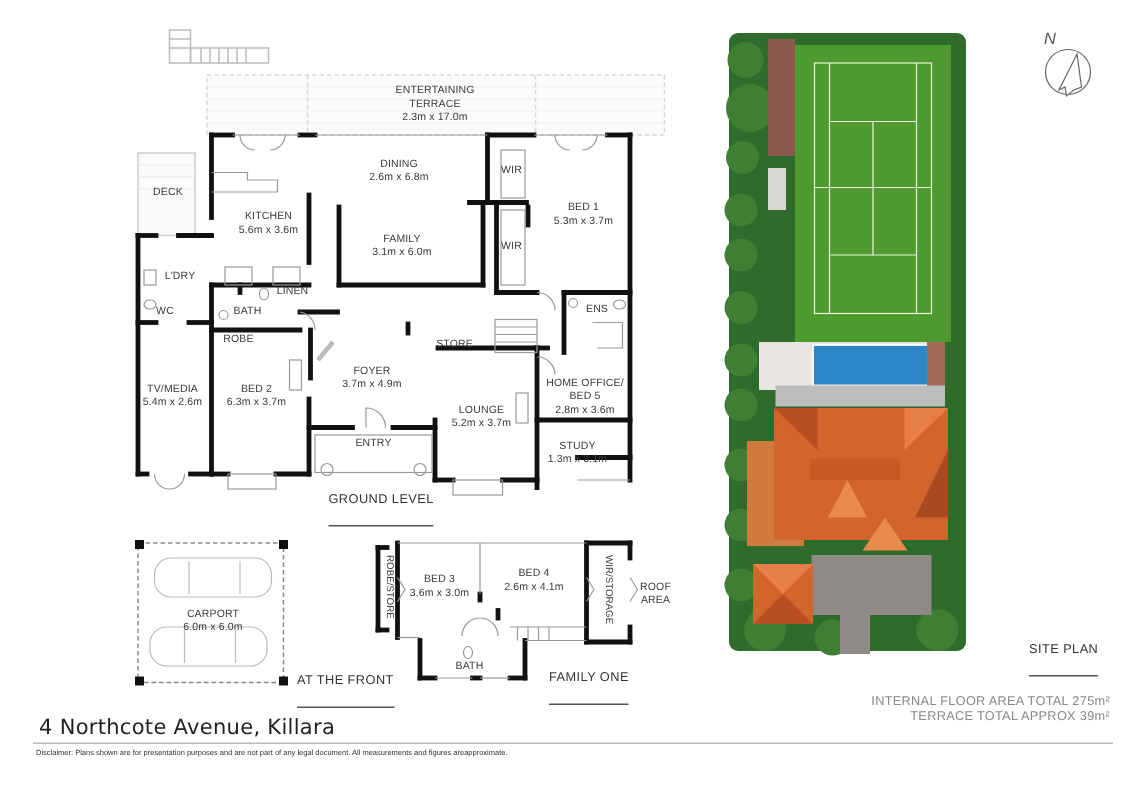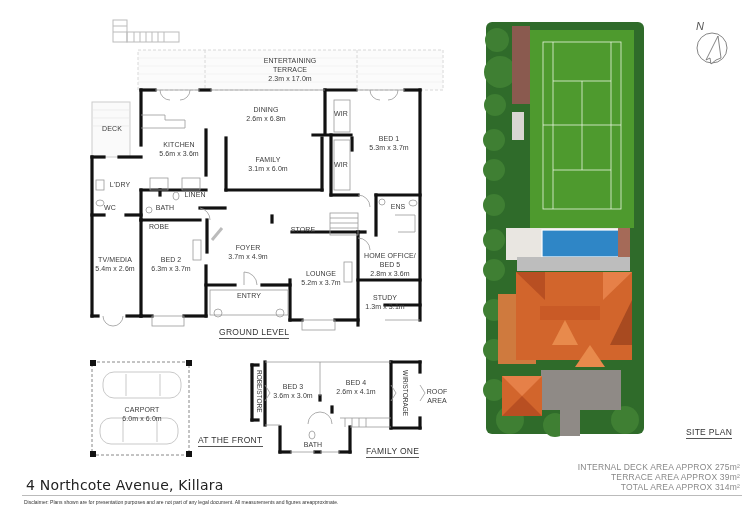--- a/index.html
+++ b/index.html
@@ -1,21 +1,21 @@
 <!DOCTYPE html>
 <html><head>
 <meta charset="utf-8">
 <style>
   * { box-sizing: border-box; margin: 0; padding: 0; }
   html, body { width: 750px; height: 530px; background: #ffffff; overflow: hidden; }
   body { position: relative; font-family: "DejaVu Sans", sans-serif; color: #444; }
   svg { position: absolute; left: 0; top: 0; }
   .lbl { position: absolute; font-family: "Liberation Sans", sans-serif; font-size: 7px; color: #3a3a3a; text-align: center; line-height: 9px; white-space: nowrap; transform: translateX(-50%); letter-spacing: 0.1px; }
   .lbl .dim { display: block; }
-  .section { position: absolute; font-family: "Liberation Sans", sans-serif; font-size: 8.5px; color: #333; border-bottom: 1px solid #555; padding-bottom: 1px; letter-spacing: 0.3px; white-space: nowrap; }
+  .section { position: absolute; font-family: "Liberation Sans", sans-serif; font-size: 8.5px; color: #333; border-bottom: 1px solid #555; padding-bottom: 13px; letter-spacing: 0.3px; white-space: nowrap; }
   .vert { position: absolute; font-family: "Liberation Sans", sans-serif; font-size: 6.5px; color: #3a3a3a; writing-mode: vertical-rl; white-space: nowrap; }
   .address { position: absolute; left: 26px; top: 477px; font-family: "DejaVu Sans", sans-serif; font-size: 14px; color: #222; letter-spacing: 0.2px; text-align: center; }
   .areas { position: absolute; right: 10px; top: 462px; font-family: "Liberation Sans", sans-serif; font-size: 8.5px; color: #888; text-align: right; line-height: 10px; letter-spacing: 0.2px; }
   .rule { position: absolute; left: 22px; right: 8px; top: 495px; height: 1px; background: #bbb; }
   .disclaimer { position: absolute; left: 24px; top: 499px; font-family: "Liberation Sans", sans-serif; font-size: 5px; color: #333; white-space: nowrap; }
   .north { position: absolute; left: 696px; top: 20px; font-family: "Liberation Sans", sans-serif; font-style: italic; font-size: 11px; color: #555; }
 </style>
 </head>
 <body>
 
@@ -353,26 +353,25 @@
   <span class="dim">2.6m x 4.1m</span>
 </div>
 <div class="vert" style="left:402px;top:370px">WIR/STORAGE</div>
 <div class="lbl" style="left:437px;top:387px">
   <span>ROOF</span><br>
   <span>AREA</span>
 </div>
 <div class="lbl" style="left:313px;top:440px"><span>BATH</span></div>
 
 <div class="section" style="left:219px;top:327px">GROUND LEVEL</div>
-<div class="section" style="left:198px;top:435px">AT THE FRONT</div>
+<div class="section" style="left:198px;top:448px">AT THE FRONT</div>
 <div class="section" style="left:366px;top:446px">FAMILY ONE</div>
 <div class="section" style="left:686px;top:427px">SITE PLAN</div>
 
 <div class="north">N</div>
 
 <div class="areas">
-  <div>INTERNAL DECK AREA APPROX 275m²</div>
-  <div>TERRACE AREA APPROX 39m²</div>
-  <div>TOTAL AREA APPROX 314m²</div>
+  <div>INTERNAL FLOOR AREA TOTAL 275m²</div>
+  <div>TERRACE TOTAL APPROX 39m²</div>
 </div>
 <div class="address">4 Northcote Avenue, Killara</div>
 <div class="rule"></div>
 <div class="disclaimer">Disclaimer: Plans shown are for presentation purposes and are not part of any legal document. All measurements and figures areapproximate.</div>
 
 </body></html>

